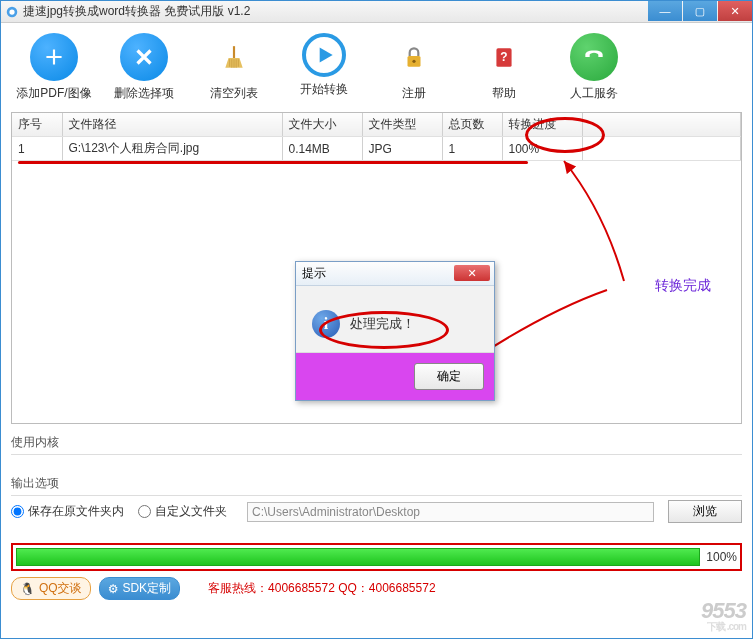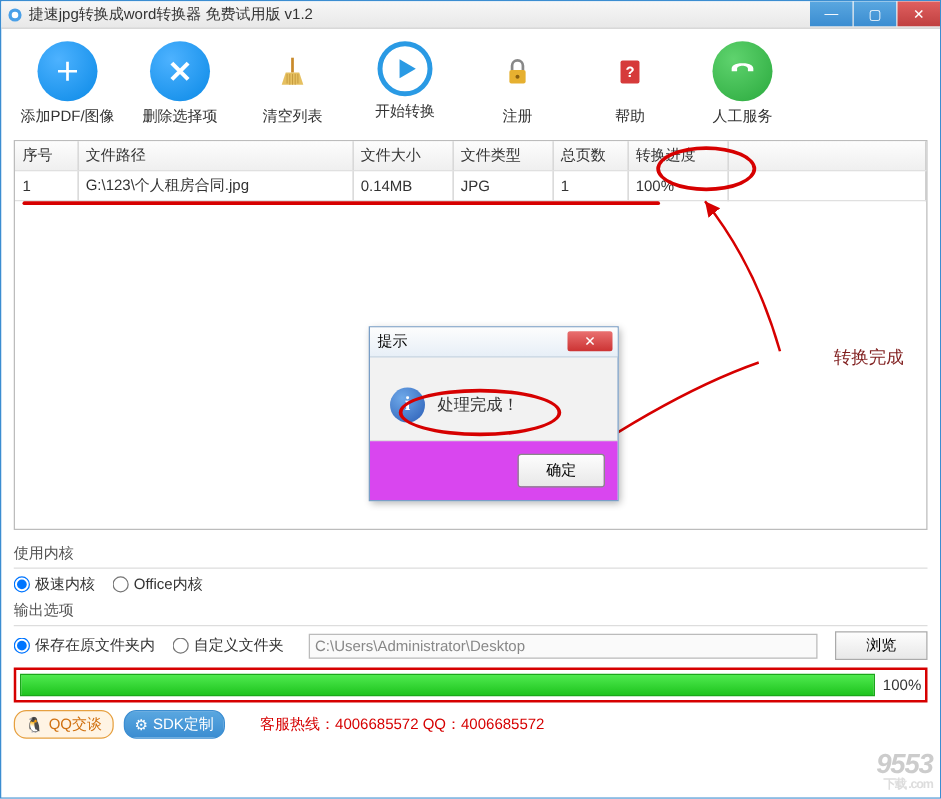--- a/index.html
+++ b/index.html
@@ -23,33 +23,33 @@
 th, td { border-right: 1px solid #d0d0d0; border-bottom: 1px solid #e0e0e0; padding: 3px 6px; text-align: left; font-weight: normal; font-size: 12px; color: #333; }
 th { background: linear-gradient(#fdfdfd,#efefef); height: 22px; }
 .col-seq { width: 50px; }
 .col-path { width: 220px; }
 .col-size { width: 80px; }
 .col-type { width: 80px; }
 .col-pages { width: 60px; }
 .col-prog { width: 80px; }
 .row-underline { position: absolute; left: 6px; top: 48px; width: 510px; height: 3px; background: #d60000; border-radius: 2px; }
 .circle-prog { position: absolute; right: 136px; top: 4px; width: 80px; height: 36px; border: 3px solid #d60000; border-radius: 50%; pointer-events: none; }
-.annot-text { position: absolute; right: 18px; top: 164px; color: #7f1d1d; font-size: 14px; pointer-events: none; text-align: right; }
+.annot-text { position: absolute; right: 30px; top: 164px; color: #6d28d9; font-size: 14px; pointer-events: none; text-align: right; }
 .arrow1 { position: absolute; left: 522px; top: 38px; pointer-events: none; }
 .arrow2 { position: absolute; left: 395px; top: 175px; pointer-events: none; }
 .dialog { position: absolute; left: 294px; top: 260px; width: 200px; border: 1px solid #7a9ec6; background: #f2f2f2; box-shadow: 2px 2px 6px rgba(0,0,0,.3); }
 .dialog .dtitle { height: 24px; background: linear-gradient(#fdfdfd,#e7eff7); border-bottom: 1px solid #c5d3e2; display: flex; align-items: center; padding: 0 6px; font-size: 12px; position: relative; }
 .dialog .dclose { position: absolute; right: 4px; top: 3px; width: 36px; height: 16px; background: linear-gradient(#e97070,#c33); border-radius: 2px; color: #fff; display: flex; align-items: center; justify-content: center; font-size: 11px; cursor: pointer; }
 .dialog .dbody { padding: 24px 16px 14px; display: flex; align-items: center; gap: 10px; }
 .info-icon { width: 28px; height: 28px; border-radius: 50%; background: radial-gradient(circle at 35% 30%, #6ea8e8,#2a5db6); display: flex; align-items: center; justify-content: center; color: #fff; font-weight: bold; font-family: serif; font-size: 16px; }
 .dmsg { color: #333; font-size: 13px; }
 .dialog .dfoot { padding: 10px; background: #d946ef; border-top: 1px solid #ddd; text-align: right; }
 .dbtn { padding: 4px 22px; background: linear-gradient(#fdfdfd,#e8e8e8); border: 1px solid #888; border-radius: 3px; cursor: pointer; font-size: 12px; }
 .circle-msg { position: absolute; left: 318px; top: 310px; width: 130px; height: 38px; border: 3px solid #d60000; border-radius: 50%; pointer-events: none; z-index: 5; }
-.section { margin: 4px 10px; }
+.section { margin: 20px 10px; }
 .sec-label { color: #555; font-size: 12px; margin-bottom: 3px; display: block; }
 .hr { height: 1px; background: #ddd; margin-bottom: 4px; }
 .radios { display: flex; align-items: center; gap: 14px; font-size: 12px; color: #333; }
 .radios label { display: flex; align-items: center; gap: 4px; cursor: pointer; }
 .pathbox { flex: 1; border: 1px solid #bbb; padding: 2px 4px; background: #fafafa; color: #888; font-size: 12px; height: 20px; margin-left: 6px; min-width:300px; }
 .browse { margin-left: auto; padding: 2px 24px; background: linear-gradient(#fdfdfd,#e8e8e8); border: 1px solid #aaa; cursor: pointer; font-size: 12px; }
 .progress-outer { margin: 6px 10px; border: 2px solid #d60000; padding: 3px; display: flex; align-items: center; }
 .progress-bar { flex: 1; height: 18px; background: linear-gradient(#4fea4f,#1ec41e); border: 1px solid #1aa61a; }
 .progress-pct { margin-left: 6px; font-size: 12px; color: #333; }
 .footer { margin: 2px 10px 0; display: flex; align-items: center; gap: 8px; font-size: 12px; }
@@ -198,30 +198,20 @@
     </div>
     <div class="dfoot">
       <button class="dbtn">确定</button>
     </div>
   </div>
   <div class="circle-msg"></div>
 
   <div class="section" style="margin-top:10px;">
     <span class="sec-label">使用内核</span>
     <div class="hr"></div>
-    <div class="radios">
-      <label>
-          <input type="radio" name="kernel" checked="" style=""> 
-          <span>极速内核</span>
-        </label>
-      <label>
-          <input type="radio" name="kernel" style=""> 
-          <span>Office内核</span>
-        </label>
-    </div>
   </div>
 
   <div class="section">
     <span class="sec-label">输出选项</span>
     <div class="hr"></div>
     <div class="radios">
       <label>
           <input type="radio" name="out" checked="" style=""> 
           <span>保存在原文件夹内</span>
         </label>

